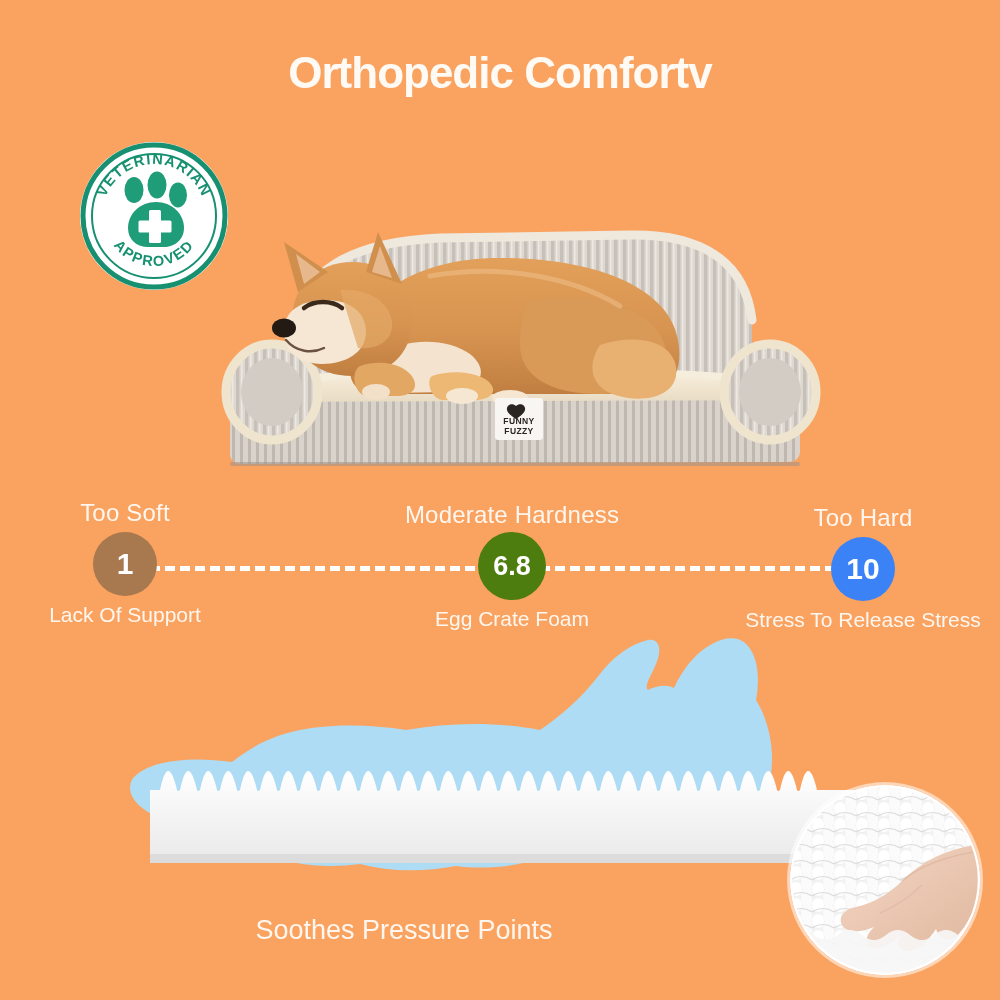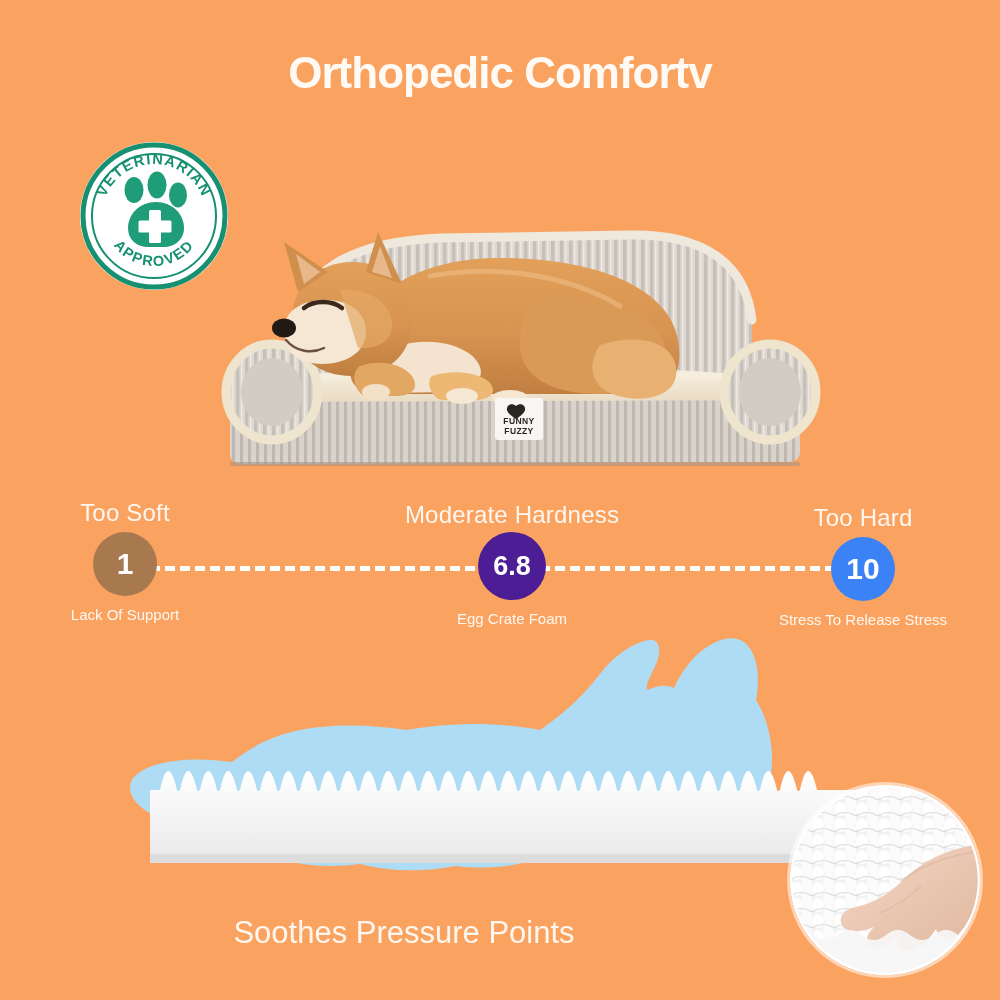--- a/index.html
+++ b/index.html
@@ -74,21 +74,21 @@
     display:flex;align-items:center;justify-content:center;
     font-size:30px;font-weight:bold;color:#ffffff;
     position:relative;z-index:3;
   }
   .marker .bubble.mid{
     width:68px;height:68px;
     font-size:27px;
     margin-top:4px;
   }
   .marker .sub{
-    font-size:15px;
+    font-size:21px;
     color:#fff7ef;
     font-weight:500;
     line-height:25px;
   }
 
   
   .foamwrap{
     position:absolute;
     left:0;top:630px;width:1000px;height:270px;
   }
@@ -102,21 +102,21 @@
     overflow:hidden;
     box-shadow:0 0 0 3px rgba(255,255,255,.55);
   }
   .insetphoto svg{display:block;width:190px;height:190px;}
 
   
   .caption{
     position:absolute;
     left:0;top:915px;width:808px;
     text-align:center;
-    font-size:31px;
+    font-size:27px;
     color:#fff7ef;
     font-weight:500;
   }
 </style>
 </head>
 <body>
 
 <div id="canvas">
 
   <div class="title">Orthopedic Comfortv</div>
@@ -254,21 +254,21 @@
     <div class="dashline"></div>
 
     <div class="marker" style="left:5px;top:10px;">
       <div class="cap">Too Soft</div>
       <div class="bubble" style="background:#a8784e;">1</div>
       <div class="sub">Lack Of Support</div>
     </div>
 
     <div class="marker" style="left:392px;top:12px;">
       <div class="cap">Moderate Hardness</div>
-      <div class="bubble mid" style="background:#4c1d95;">6.8</div>
+      <div class="bubble mid" style="background:#4d7c0f;">6.8</div>
       <div class="sub">Egg Crate Foam</div>
     </div>
 
     <div class="marker" style="left:743px;top:15px;">
       <div class="cap">Too Hard</div>
       <div class="bubble" style="background:#3b82f6;">10</div>
       <div class="sub">Stress To Release Stress</div>
     </div>
   </div>
 

